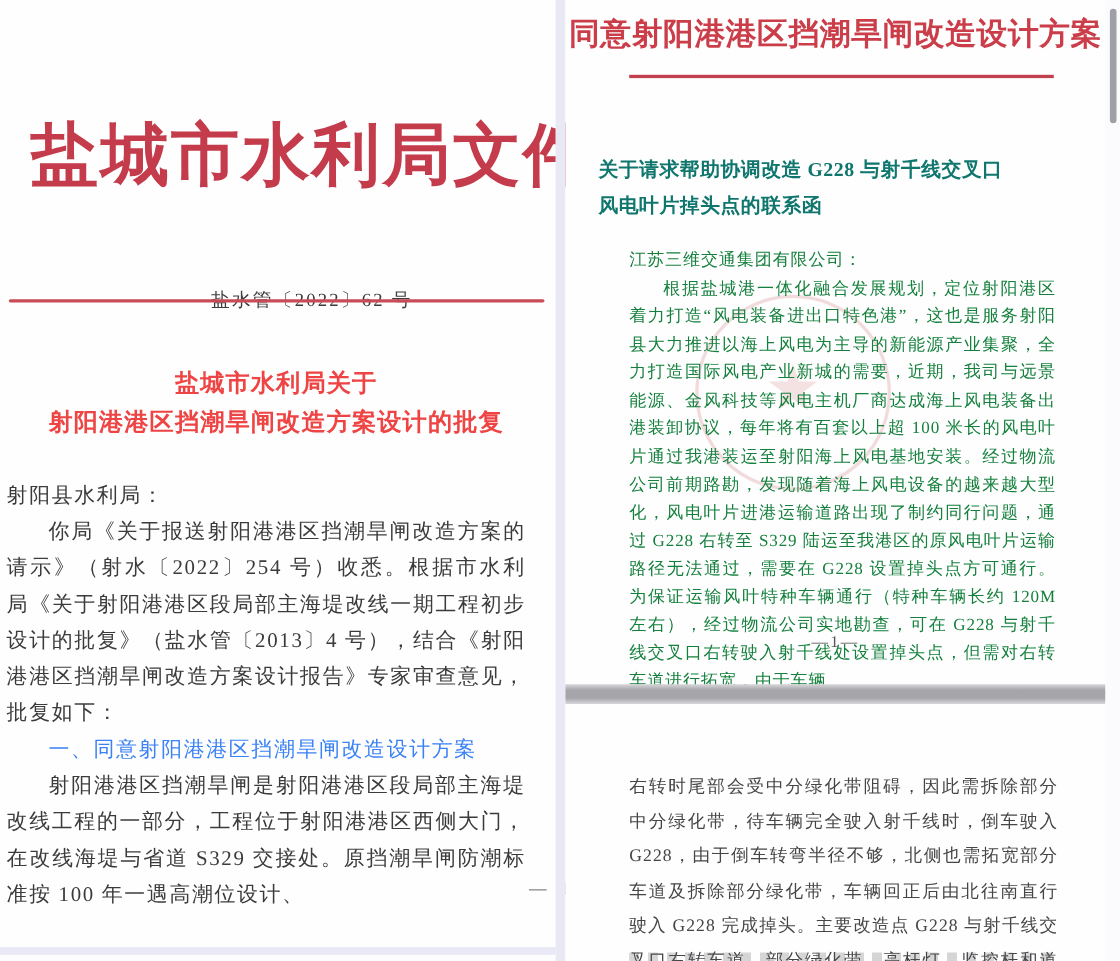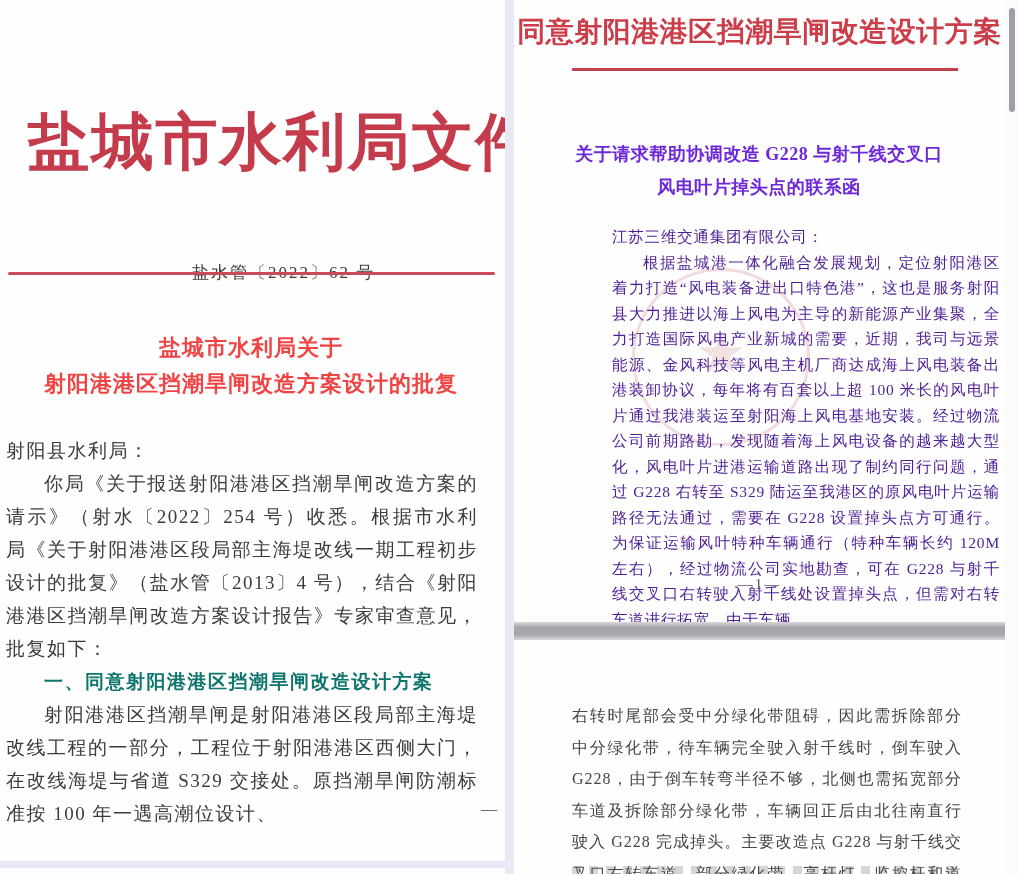--- a/index.html
+++ b/index.html
@@ -36,21 +36,21 @@
     font-size:22px;font-weight:700;color:#ef4444;line-height:36px;
     letter-spacing:1px;
   }
   .lp-body{
     position:absolute;left:6px;top:434px;width:472px;
     font-size:19px;color:#3b3b3d;line-height:33px;
     text-align:justify;letter-spacing:1.5px;
   }
   .lp-body p{margin:0;text-indent:2em;}
   .lp-body .salutation{text-indent:0;}
-  .lp-body .bold-heading{font-weight:700;color:#0f766e;}
+  .lp-body .bold-heading{font-weight:400;color:#3b82f6;}
   .lp-pagenum{
     position:absolute;right:18px;top:800px;
     font-size:16px;color:#55555a;letter-spacing:4px;
   }
   .lp-bottomband{
     position:absolute;left:0;bottom:0;width:505px;height:7px;
     background:#e8e8f6;
   }
   
   .page-gap{
@@ -65,28 +65,28 @@
   .rp-header{
     position:absolute;left:0;top:6px;width:100%;text-align:center;
     font-size:28px;font-weight:700;color:#cb3d49;
     letter-spacing:0.5px;line-height:52px;white-space:nowrap;
   }
   .rp-redline{
     position:absolute;left:58px;top:68px;width:386px;height:3px;
     background:#c2404d;
   }
   .rp-title{
-    position:absolute;left:30px;top:138px;width:430px;text-align:center;
-    font-size:18px;font-weight:700;color:#6d28d9;line-height:33px;
+    position:absolute;left:30px;top:138px;width:430px;text-align:left;
+    font-size:18px;font-weight:700;color:#0f766e;line-height:33px;
     letter-spacing:0.5px;
   }
   .rp-body{
     position:absolute;left:58px;top:224px;width:388px;
-    font-size:15.5px;color:#4c1d95;line-height:25.5px;
-    text-align:justify;letter-spacing:0.8px;margin-left:40px;
+    font-size:15.5px;color:#15803d;line-height:25.5px;
+    text-align:justify;letter-spacing:0.8px;
   }
   .rp-body p{margin:0;text-indent:2em;}
   .rp-body .salutation{text-indent:0;}
   .rp-pagenum{
     position:absolute;left:0;top:576px;width:100%;text-align:center;
     font-size:15px;color:#55555a;letter-spacing:2px;
   }
   .seal{
     position:absolute;left:118px;top:268px;width:172px;height:172px;
     border:3px solid rgba(190,60,70,0.18);border-radius:50%;

